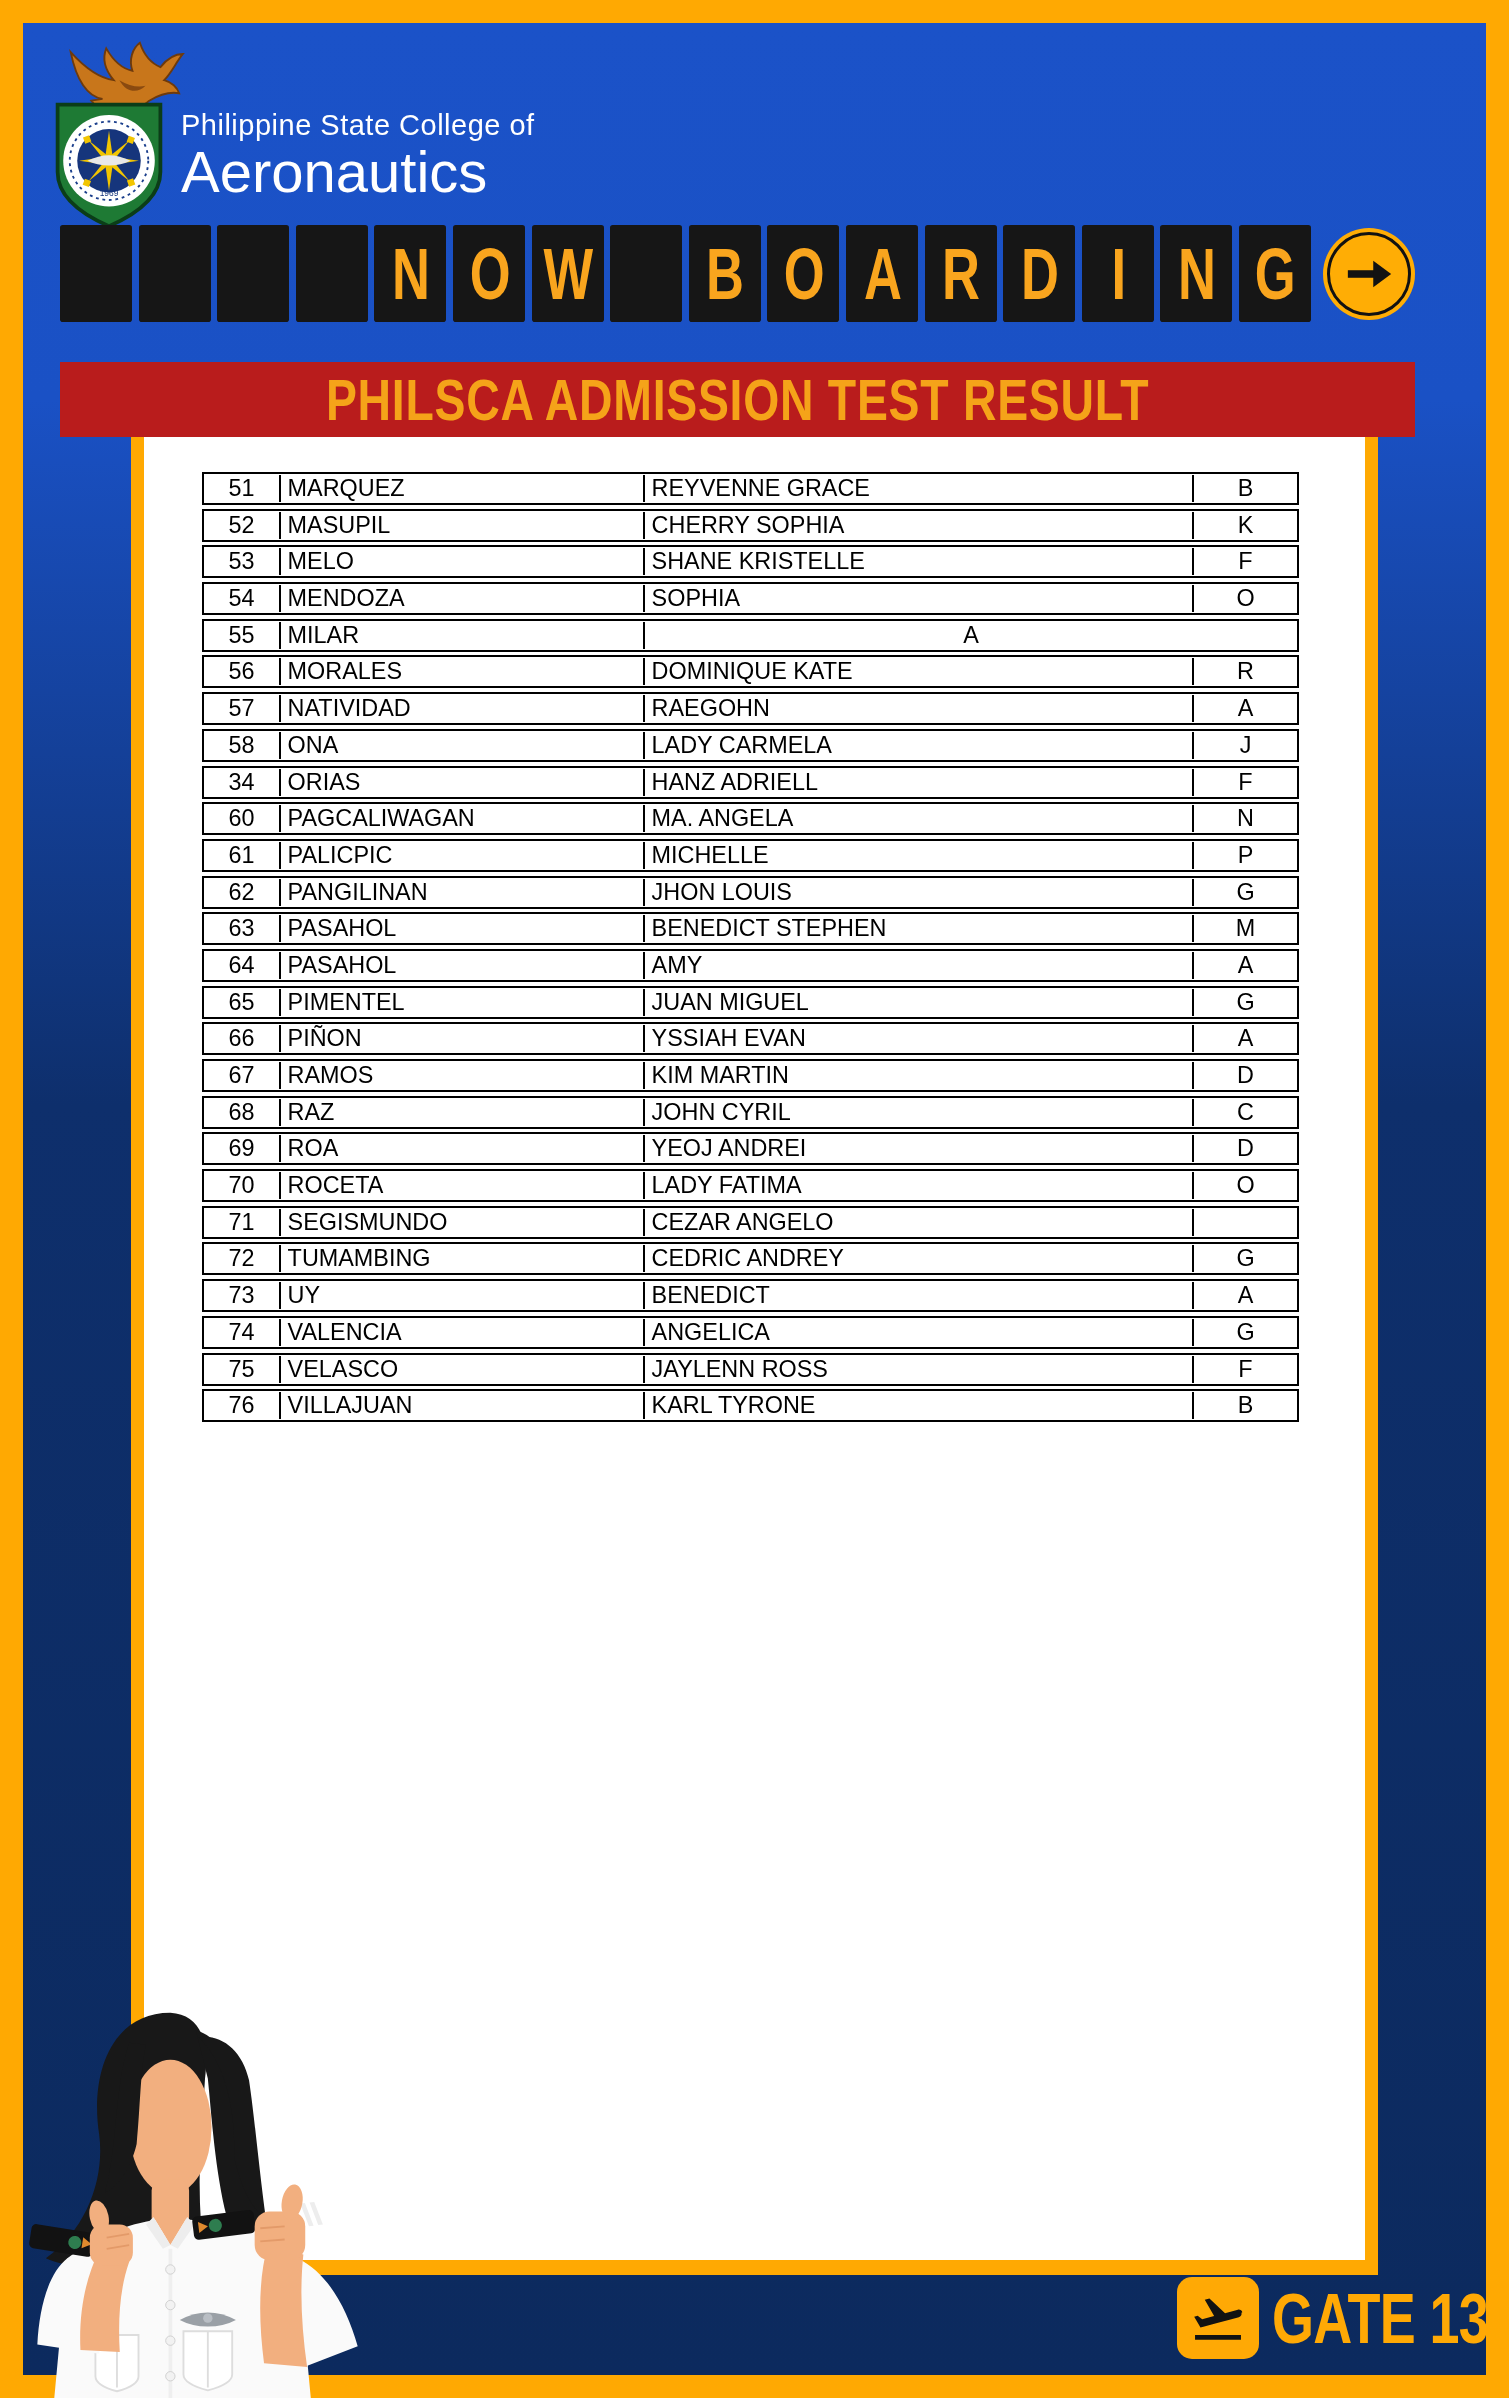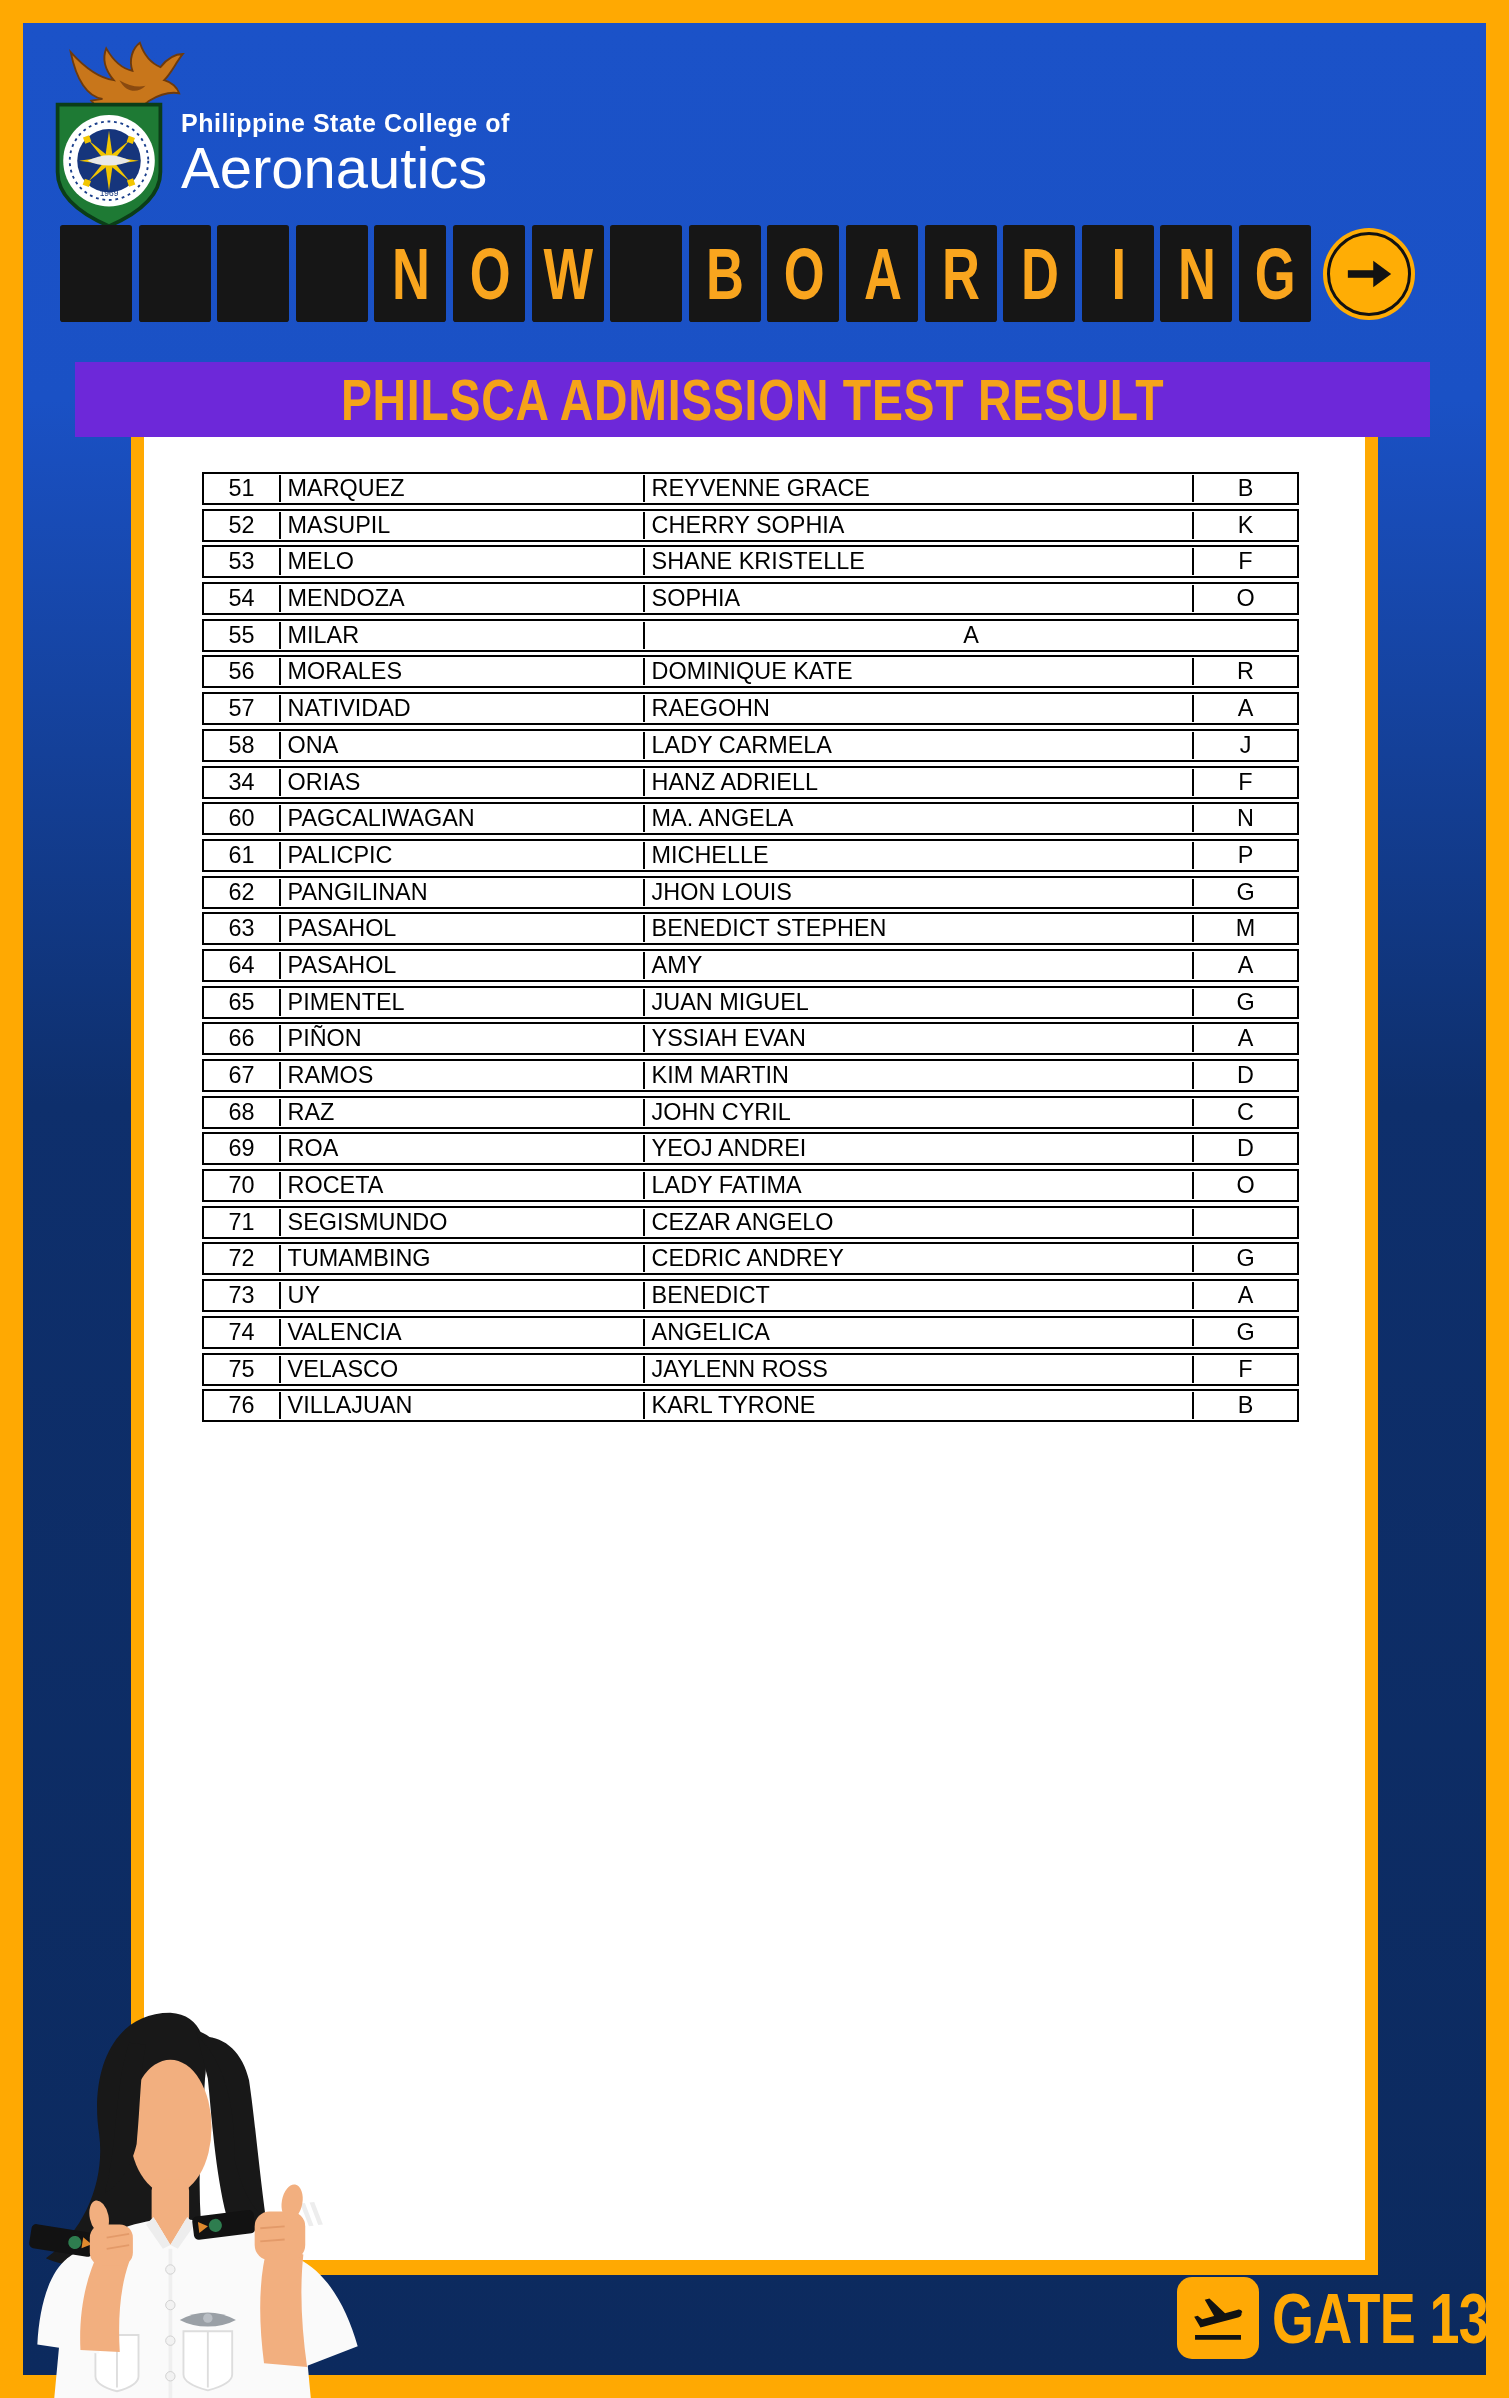--- a/index.html
+++ b/index.html
@@ -15,21 +15,21 @@
     position:absolute;left:23.4px;top:23.4px;width:1463px;height:2352px;
     background:linear-gradient(180deg,#1B52C8 0%,#1A51C5 16%,#12avoid 0%,#0E2F6C 46%,#0C2A5E 100%);
     background:linear-gradient(180deg,#1B52C8 0%,#1A51C5 16%,#0E2F6C 46%,#0C2A5E 100%);
   }
 
   
   .logo-group{position:absolute;left:52px;top:37px;width:843px;height:234px;}
   .eagle{position:absolute;left:11.2px;top:1.9px;width:122px;height:86px;}
   .shield{position:absolute;left:0px;top:62px;width:114px;height:131px;}
   .college-text{position:absolute;left:129px;top:73px;color:#FFFFFF;line-height:1.04;}
-  .college-line1{font-size:25px;font-weight:700;letter-spacing:0.5px;}
+  .college-line1{font-size:29px;font-weight:400;letter-spacing:0.5px;}
   .college-line2{font-size:58px;font-weight:500;letter-spacing:0px;margin-top:1.9px;}
 
   
   .flap-row{position:absolute;left:60px;top:225px;display:flex;gap:6.6px;}
   .flap{
     width:72px;height:97px;background:#161616;border-radius:2.8px;
     display:flex;align-items:center;justify-content:center;
   }
   .flap span{
     font-size:73px;font-weight:800;color:#F9A51E;
@@ -38,22 +38,22 @@
   .arrow-circle{
     position:absolute;left:1323px;top:228px;width:92px;height:92px;border-radius:50%;
     background:#FFAD05;display:flex;align-items:center;justify-content:center;
   }
   .arrow-circle::before{
     content:'';position:absolute;inset:3.7px;border:3.7px solid #121212;border-radius:50%;
   }
 
   
   .banner{
-    position:absolute;left:60px;top:362px;width:1355px;height:75px;background:#6d28d9;
-    display:flex;align-items:center;justify-content:center;margin-left:15px;
+    position:absolute;left:60px;top:362px;width:1355px;height:75px;background:#b91c1c;
+    display:flex;align-items:center;justify-content:center;
   }
   .banner span{
     font-size:58px;font-weight:800;color:#F5A319;letter-spacing:0.9px;
     transform:scaleX(.8);white-space:nowrap;
   }
 
   
   .panel{
     position:absolute;left:131px;top:437px;width:1247px;height:1838px;
     background:#FFFFFF;

